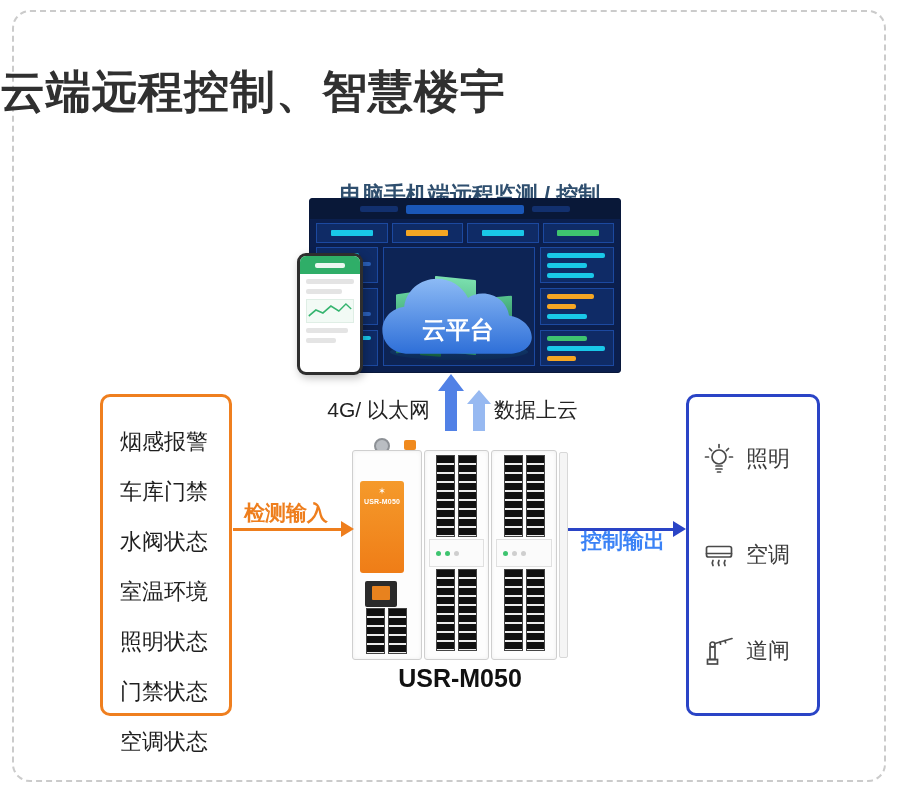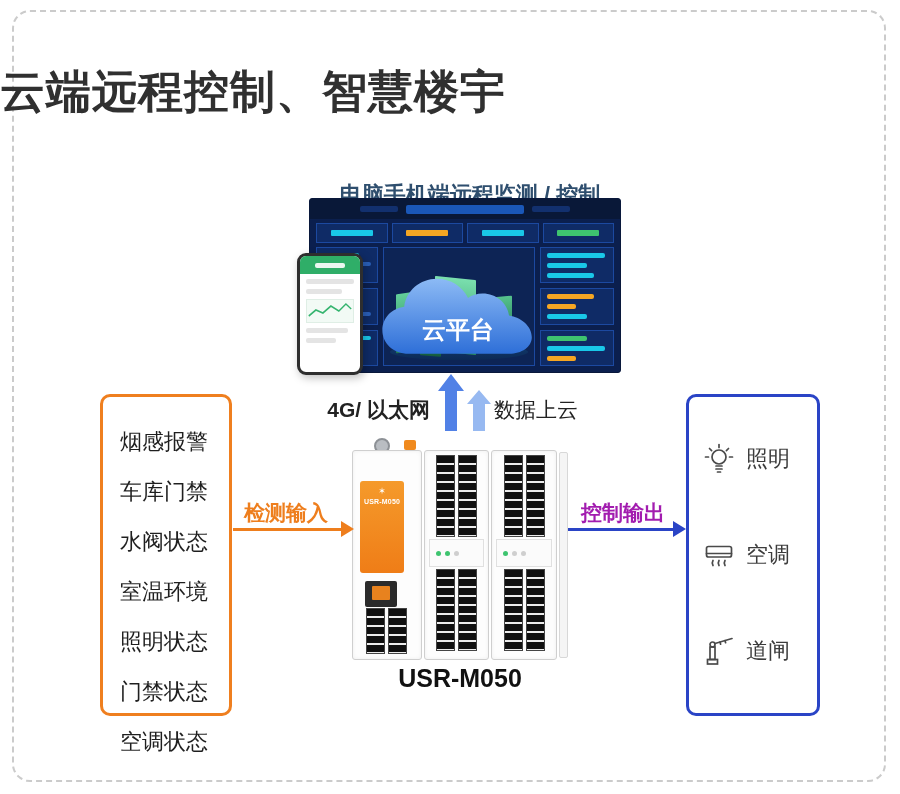--- a/index.html
+++ b/index.html
@@ -52,21 +52,21 @@
   .ph-row { height:5px; background:#e4e4e4; margin:5px 6px; border-radius:2px; }
   .ph-row.w60 { width:60%; } .ph-row.w80 { width:80%; } .ph-row.w70 { width:70%; } .ph-row.w50 { width:50%; }
   .ph-chart { height:24px; margin:4px 6px; background:#F2FAF5; border:1px solid #DFEEE5; }
 
   
   .cloud { position:absolute; left:376px; top:270px; width:164px; height:96px; z-index:4; }
   .cloud-label { position:absolute; left:0; right:0; top:46%; text-align:center;
                  color:#fff; font-size:24px; font-weight:700; }
   .up-arrows { position:absolute; left:437px; top:374px; width:58px; height:58px; z-index:2; }
   .net-label { position:absolute; left:300px; top:396px; width:130px; text-align:right;
-               font-size:21px; color:#222;font-weight:bold; }
+               font-size:21px; color:#222; }
   .upload-label { position:absolute; left:494px; top:396px; font-size:21px; color:#222; }
 
   
   .plc { position:absolute; left:352px; top:436px; width:216px; height:224px; }
   .plc-ant { position:absolute; left:22px; top:2px; width:16px; height:16px; border-radius:50%;
              background:#b9bdc2; border:2px solid #8d9196; }
   .plc-ant-or { position:absolute; left:52px; top:4px; width:12px; height:10px;
                 background:#F08A1E; border-radius:2px; }
   .plc-body { position:absolute; top:14px; left:0; right:0; bottom:0; display:flex; gap:2px; }
   .module { background:#FDFDFD; border:1px solid #cfcfcf; border-radius:3px; position:relative;
@@ -110,21 +110,21 @@
   
   .h-line { position:absolute; height:3px; top:528px; }
   .h-line.orange { left:233px; width:109px; background:#EE7E1D; }
   .h-line.blue { left:568px; width:106px; background:#2A44C6; }
   .h-head { position:absolute; top:521px; width:0; height:0;
             border-top:8px solid transparent; border-bottom:8px solid transparent; }
   .h-head.orange { left:341px; border-left:13px solid #EE7E1D; }
   .h-head.blue { left:673px; border-left:13px solid #2A44C6; }
   .conn-label { position:absolute; top:499px; font-size:21px; font-weight:700; }
   .conn-label.orange { left:244px; color:#EE7E1D; }
-  .conn-label.blue { left:581px; color:#a21caf; }
+  .conn-label.blue { left:581px; color:#3b82f6;margin-top:28px; }
 </style>
 </head>
 <body>
 
 <div class="canvas">
   <div class="frame"></div>
 
   <div class="title">云端远程控制、智慧楼宇</div>
   <div class="subtitle">电脑手机端远程监测 / 控制</div>
 

